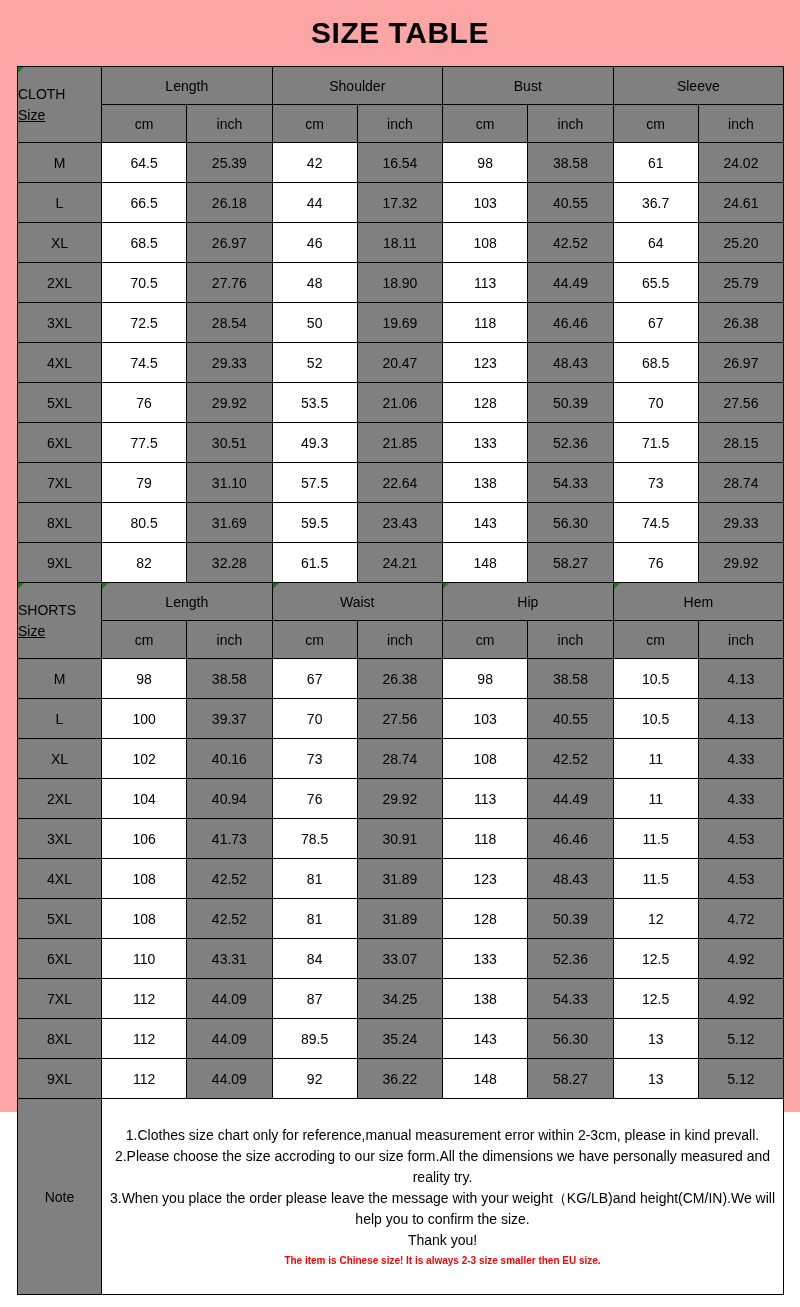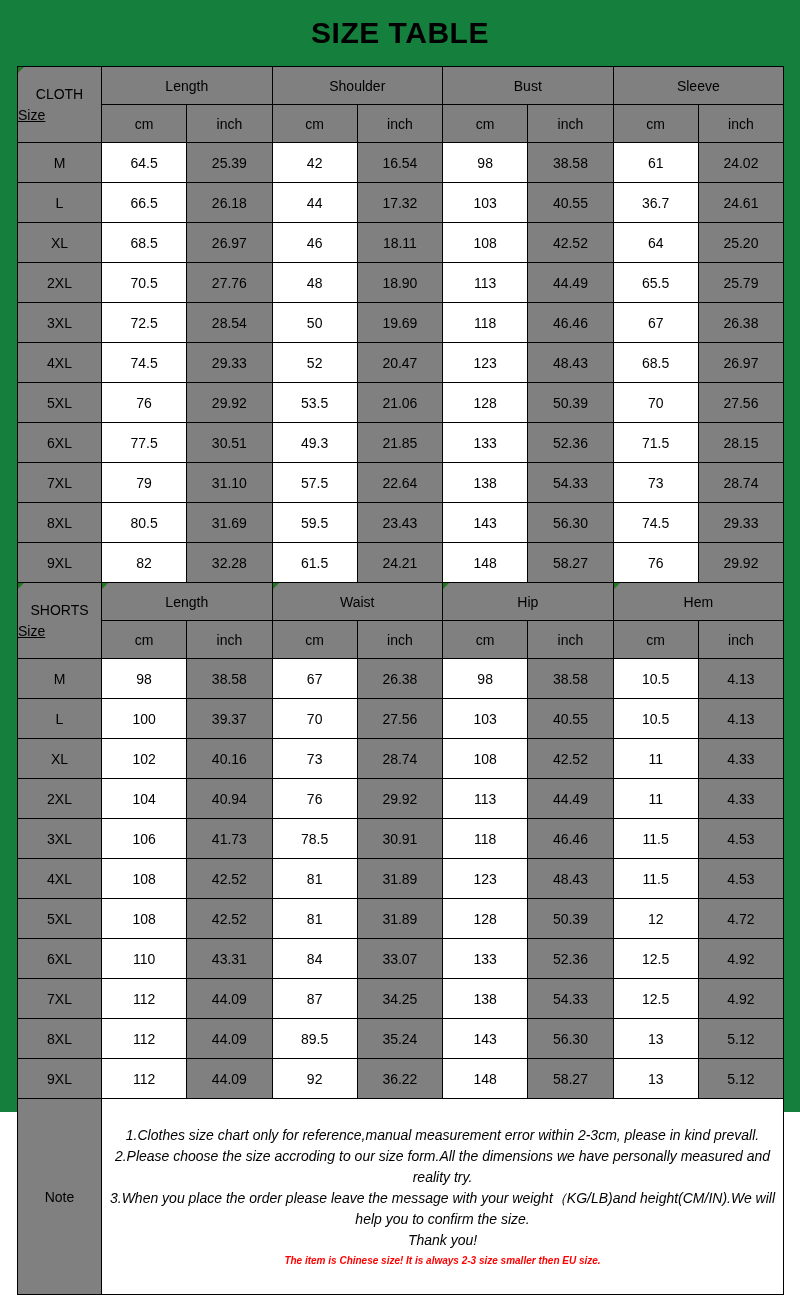--- a/index.html
+++ b/index.html
@@ -14,21 +14,21 @@
     height: 1307px;
     font-family: "Liberation Sans", sans-serif;
     position: relative;
     overflow: hidden;
   }
 
   .page {
     width: 800px;
     height: 1112px;
     position: relative;
-    background: #15803d;
+    background: #fca5a5;
   }
 
   
   .title-band {
     height: 66px;
     display: flex;
     align-items: center;
     justify-content: center;
   }
   .title-text {
@@ -88,21 +88,21 @@
 
   .size-corner {
     background: #808080;
     height: 76px;
     padding: 4px 6px 4px 6px;
     text-align: center;
     vertical-align: top;
     font-size: 14px;
     line-height: 1.45;
   }
-  .size-corner .l1 { display:block; text-align:center; }
+  .size-corner .l1 { display:block; text-align:left; }
   .size-corner .l2 { display:block; text-align:left;text-decoration:underline; }
 
   tr.data-row td { height: 40px; }
   td.size-cell { background: #808080; }
 
   
   .gmark {
     position: absolute;
     top: 0; left: 0;
     width: 0; height: 0;
@@ -120,21 +120,20 @@
     margin-top: 48px;
   }
   td.note-body {
     background: #ffffff;
     text-align: left;
     vertical-align: top;
     padding: 18px 10px 10px 8px;
     font-size: 13.5px;
     line-height: 1.5;
     height: 196px;
-    font-style: italic;
   }
   td.note-body .ln { display: block; white-space: normal; }
   td.note-body .warn {
     color: #ff0000;
     font-weight: bold;
     font-size: 10px;
     display: block;
     margin-top: 2px;
   }
 </style>

